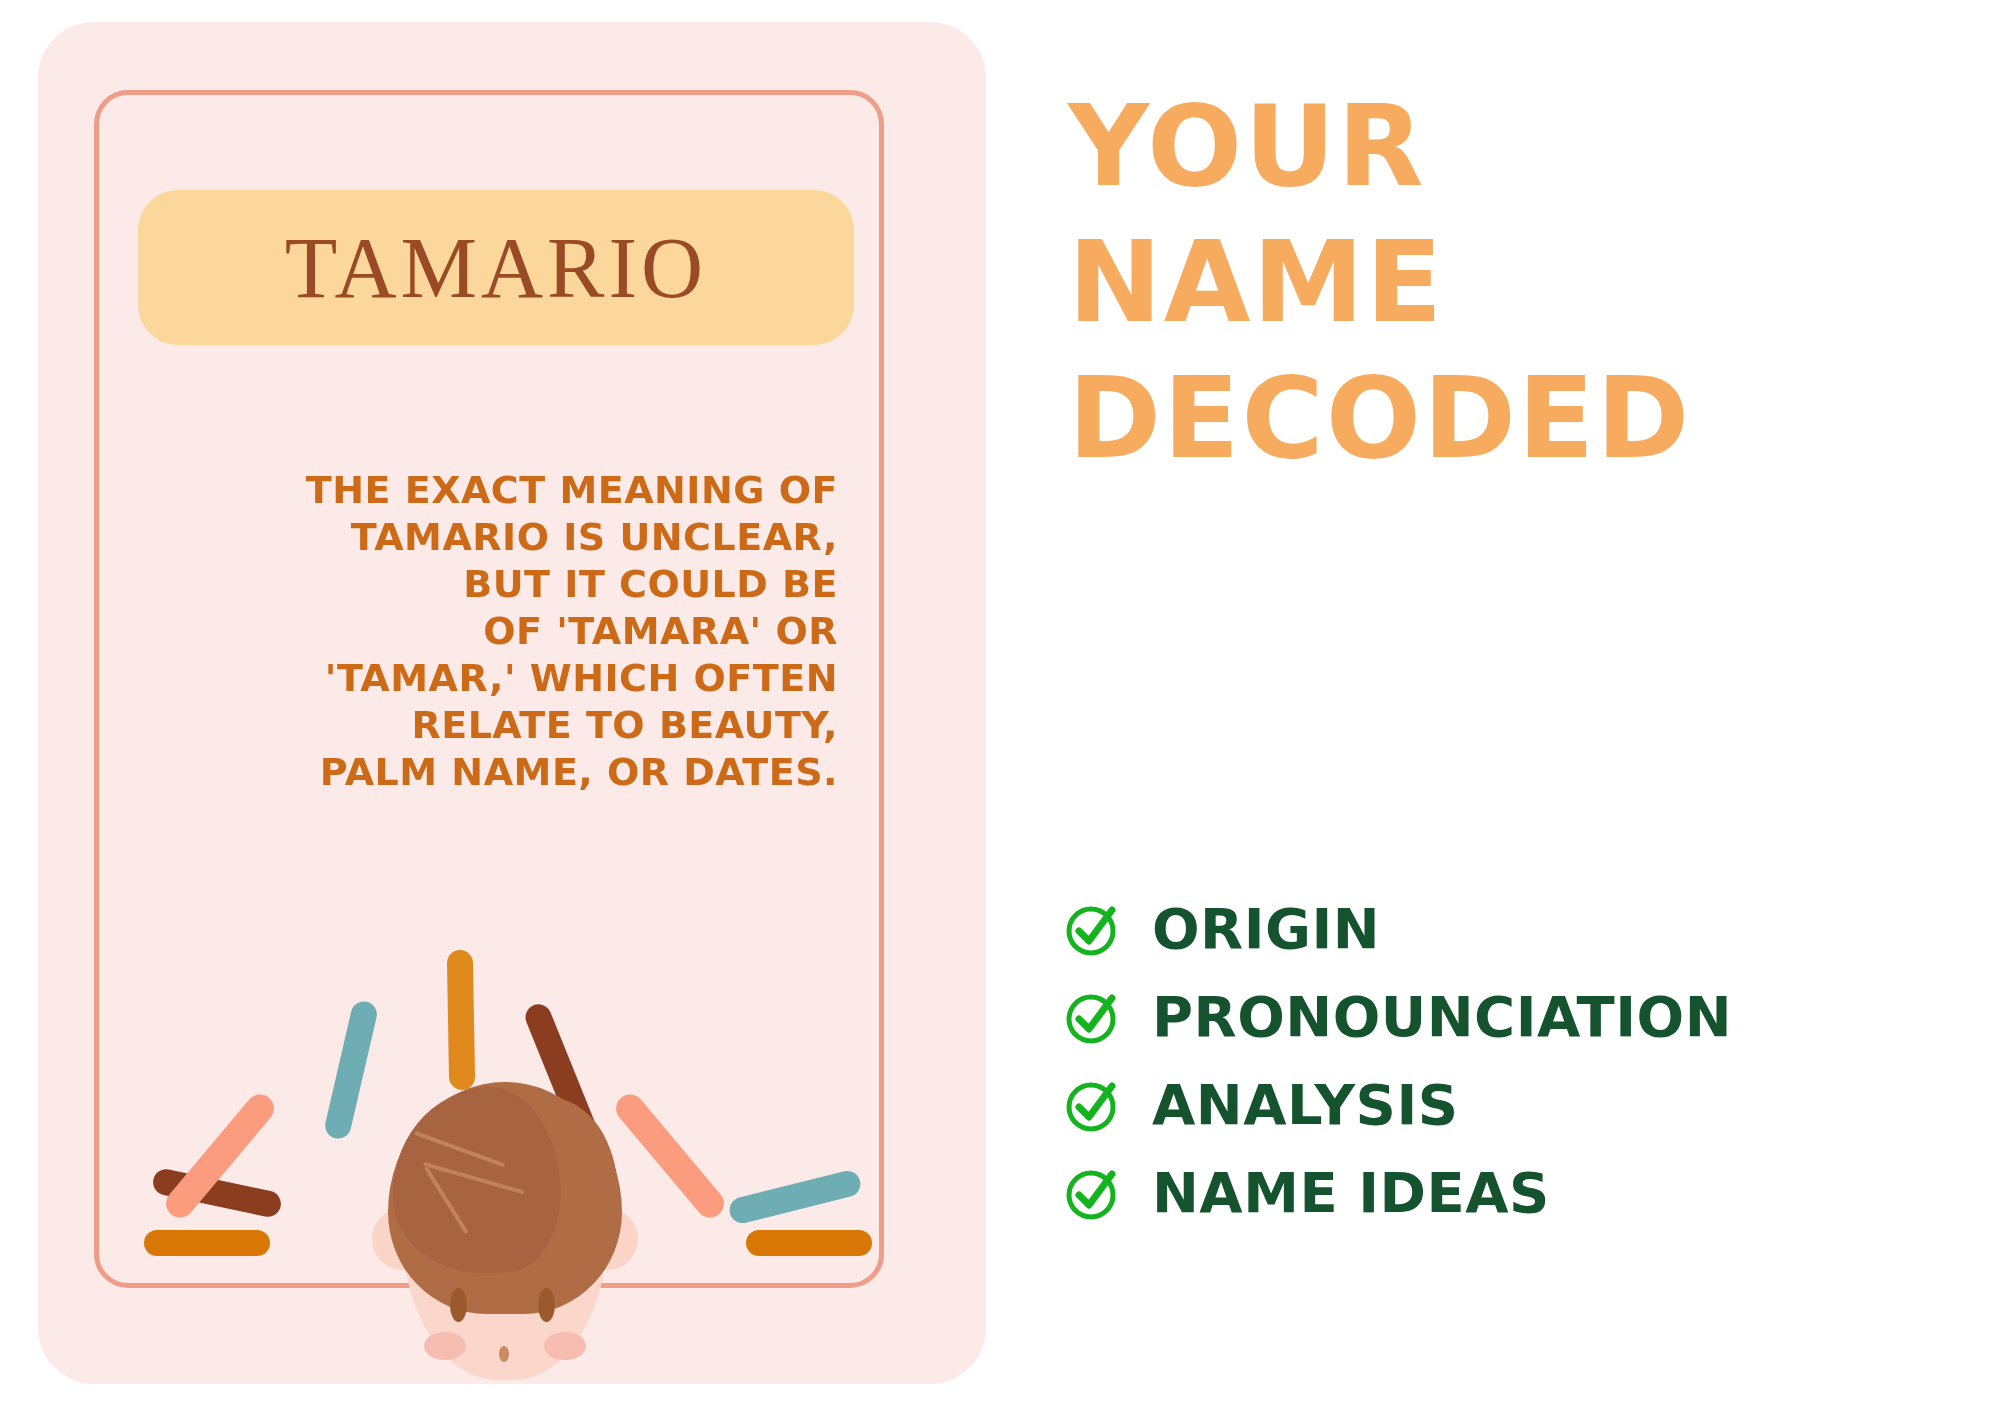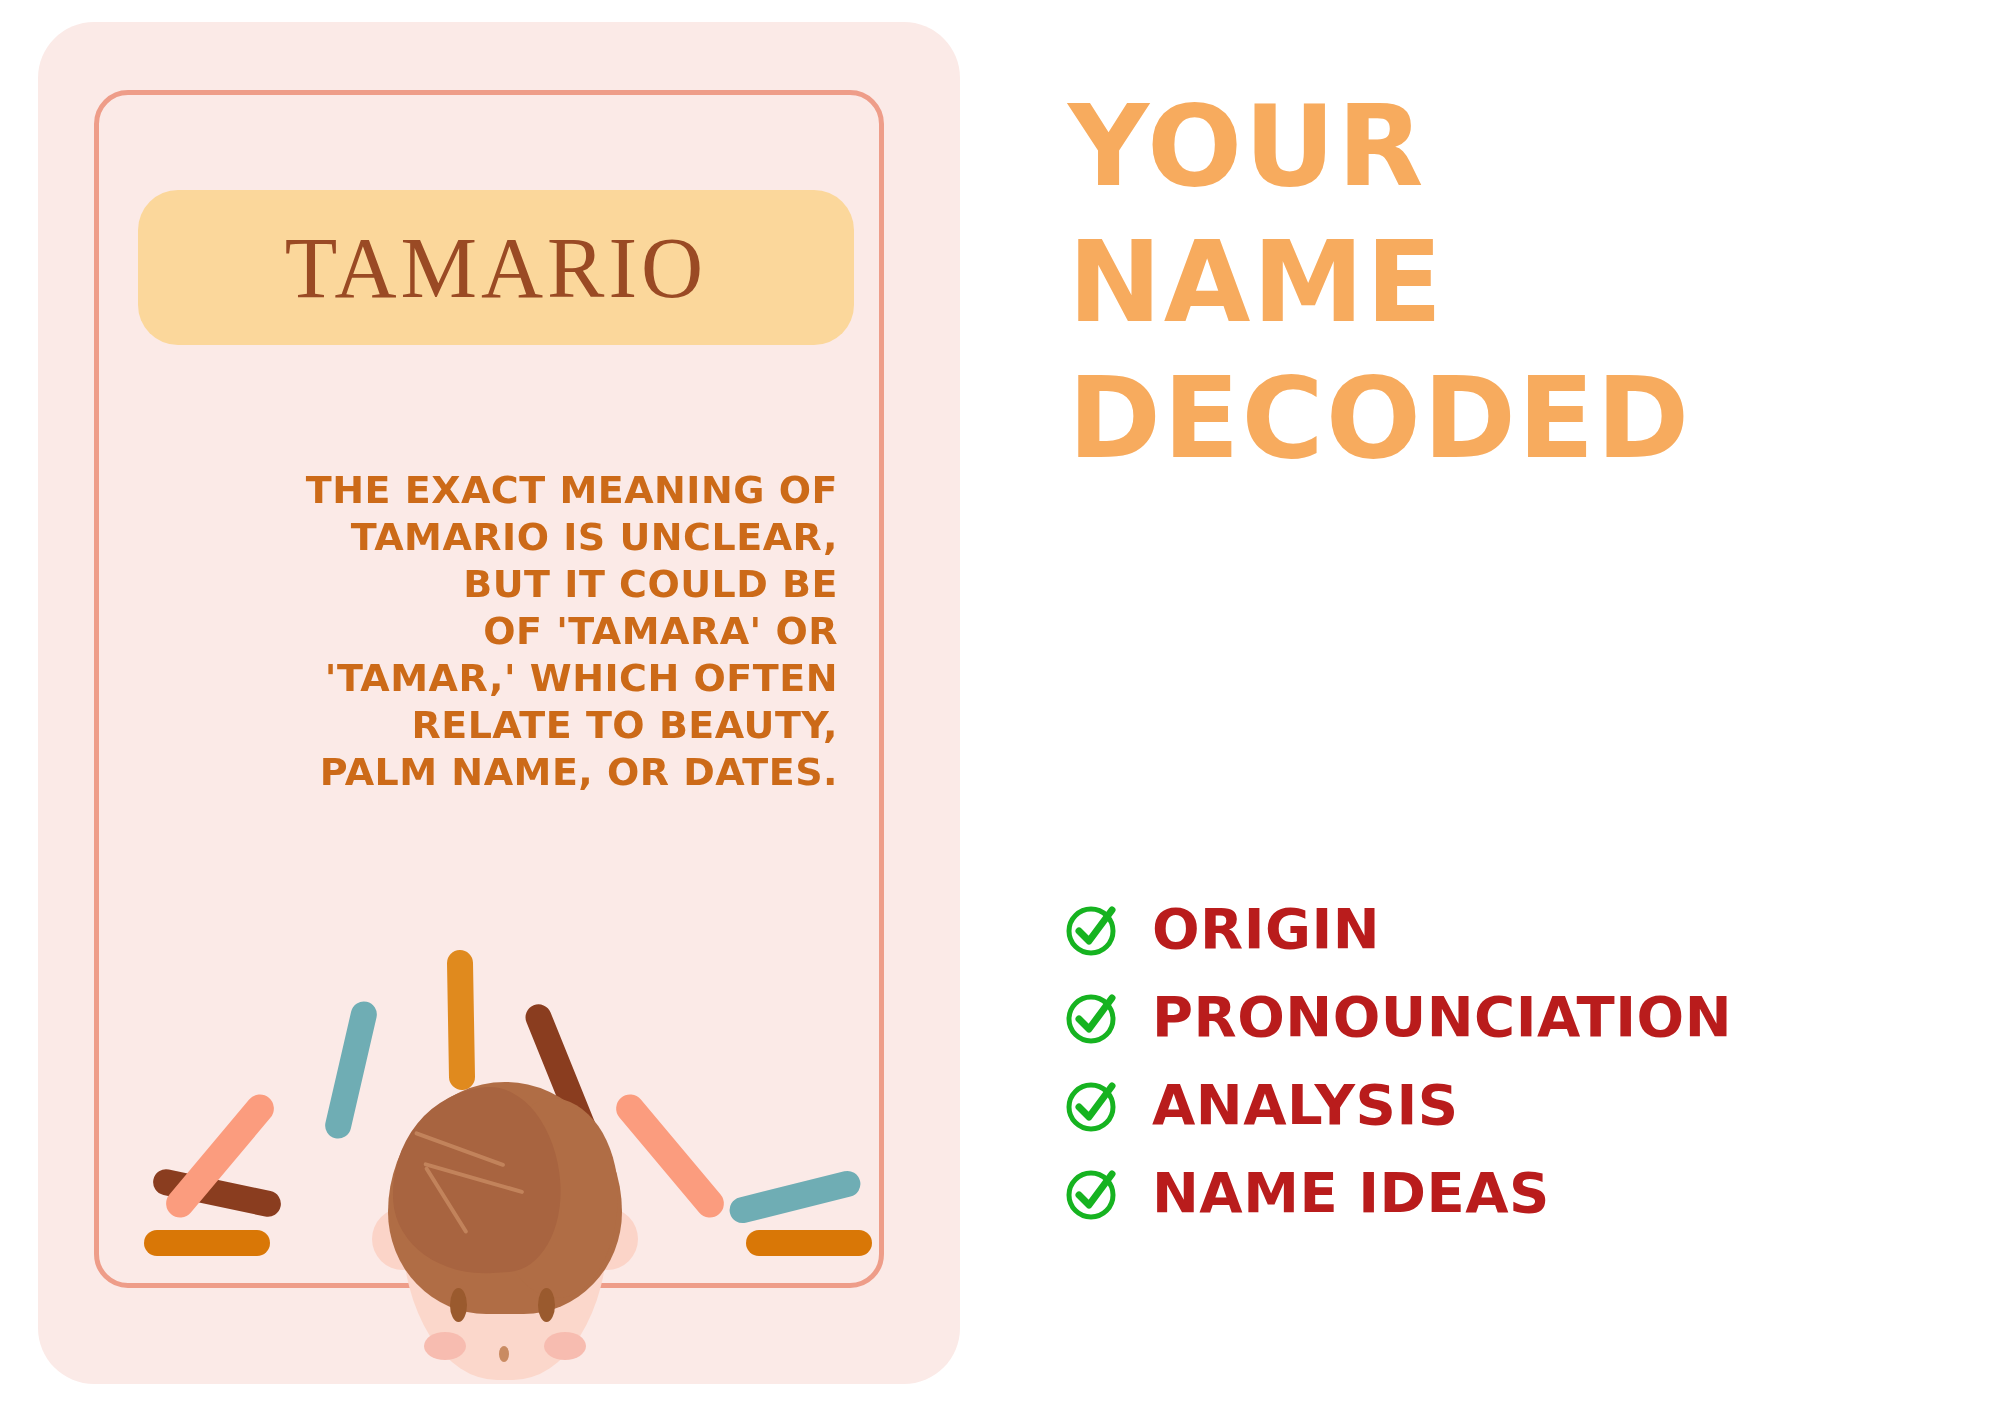--- a/index.html
+++ b/index.html
@@ -18,20 +18,21 @@
   
   #card {
     position: absolute;
     left: 38px;
     top: 22px;
     width: 922px;
     height: 1362px;
     background: #FBEAE7;
     border-radius: 56px;
     overflow: hidden;
+    padding-left: 26px;
   }
   #card-inner-border {
     position: absolute;
     left: 56px;
     top: 68px;
     width: 790px;
     height: 1198px;
     border: 5px solid #EE9D89;
     border-radius: 34px;
     box-sizing: border-box;
@@ -231,21 +232,21 @@
     width: 58px;
     height: 58px;
     flex: 0 0 58px;
     margin-right: 30px;
     position: relative;
   }
   .check-label {
     font-family: "DejaVu Sans", sans-serif;
     font-weight: bold;
     font-size: 56px;
-    color: #b91c1c;
+    color: #14532d;
     letter-spacing: 0.5px;
     white-space: nowrap;
     line-height: 1;
   }
 </style>
 </head>
 <body>
 
 <div id="card">
 

